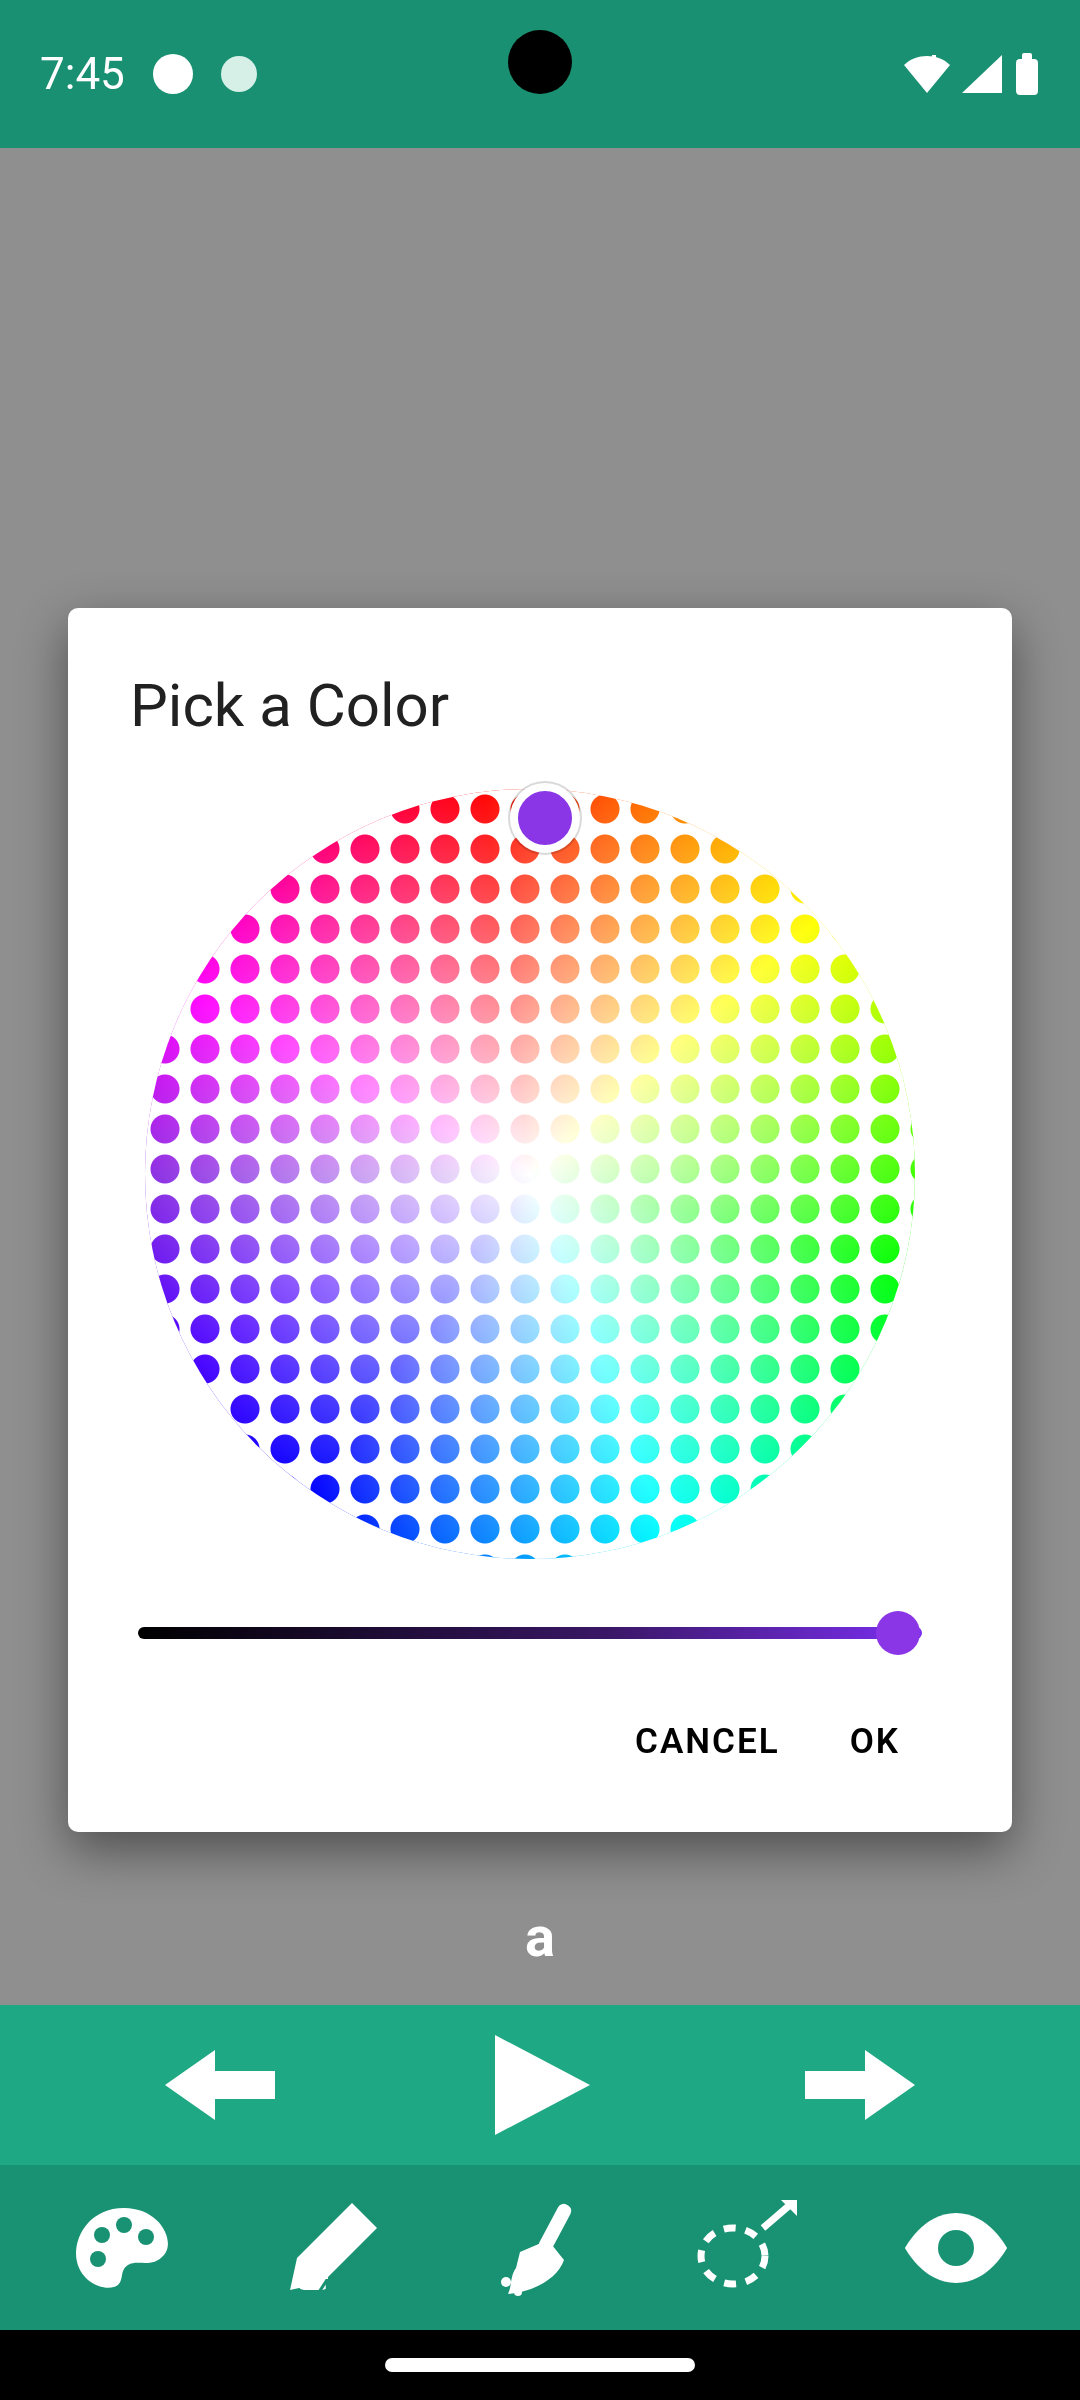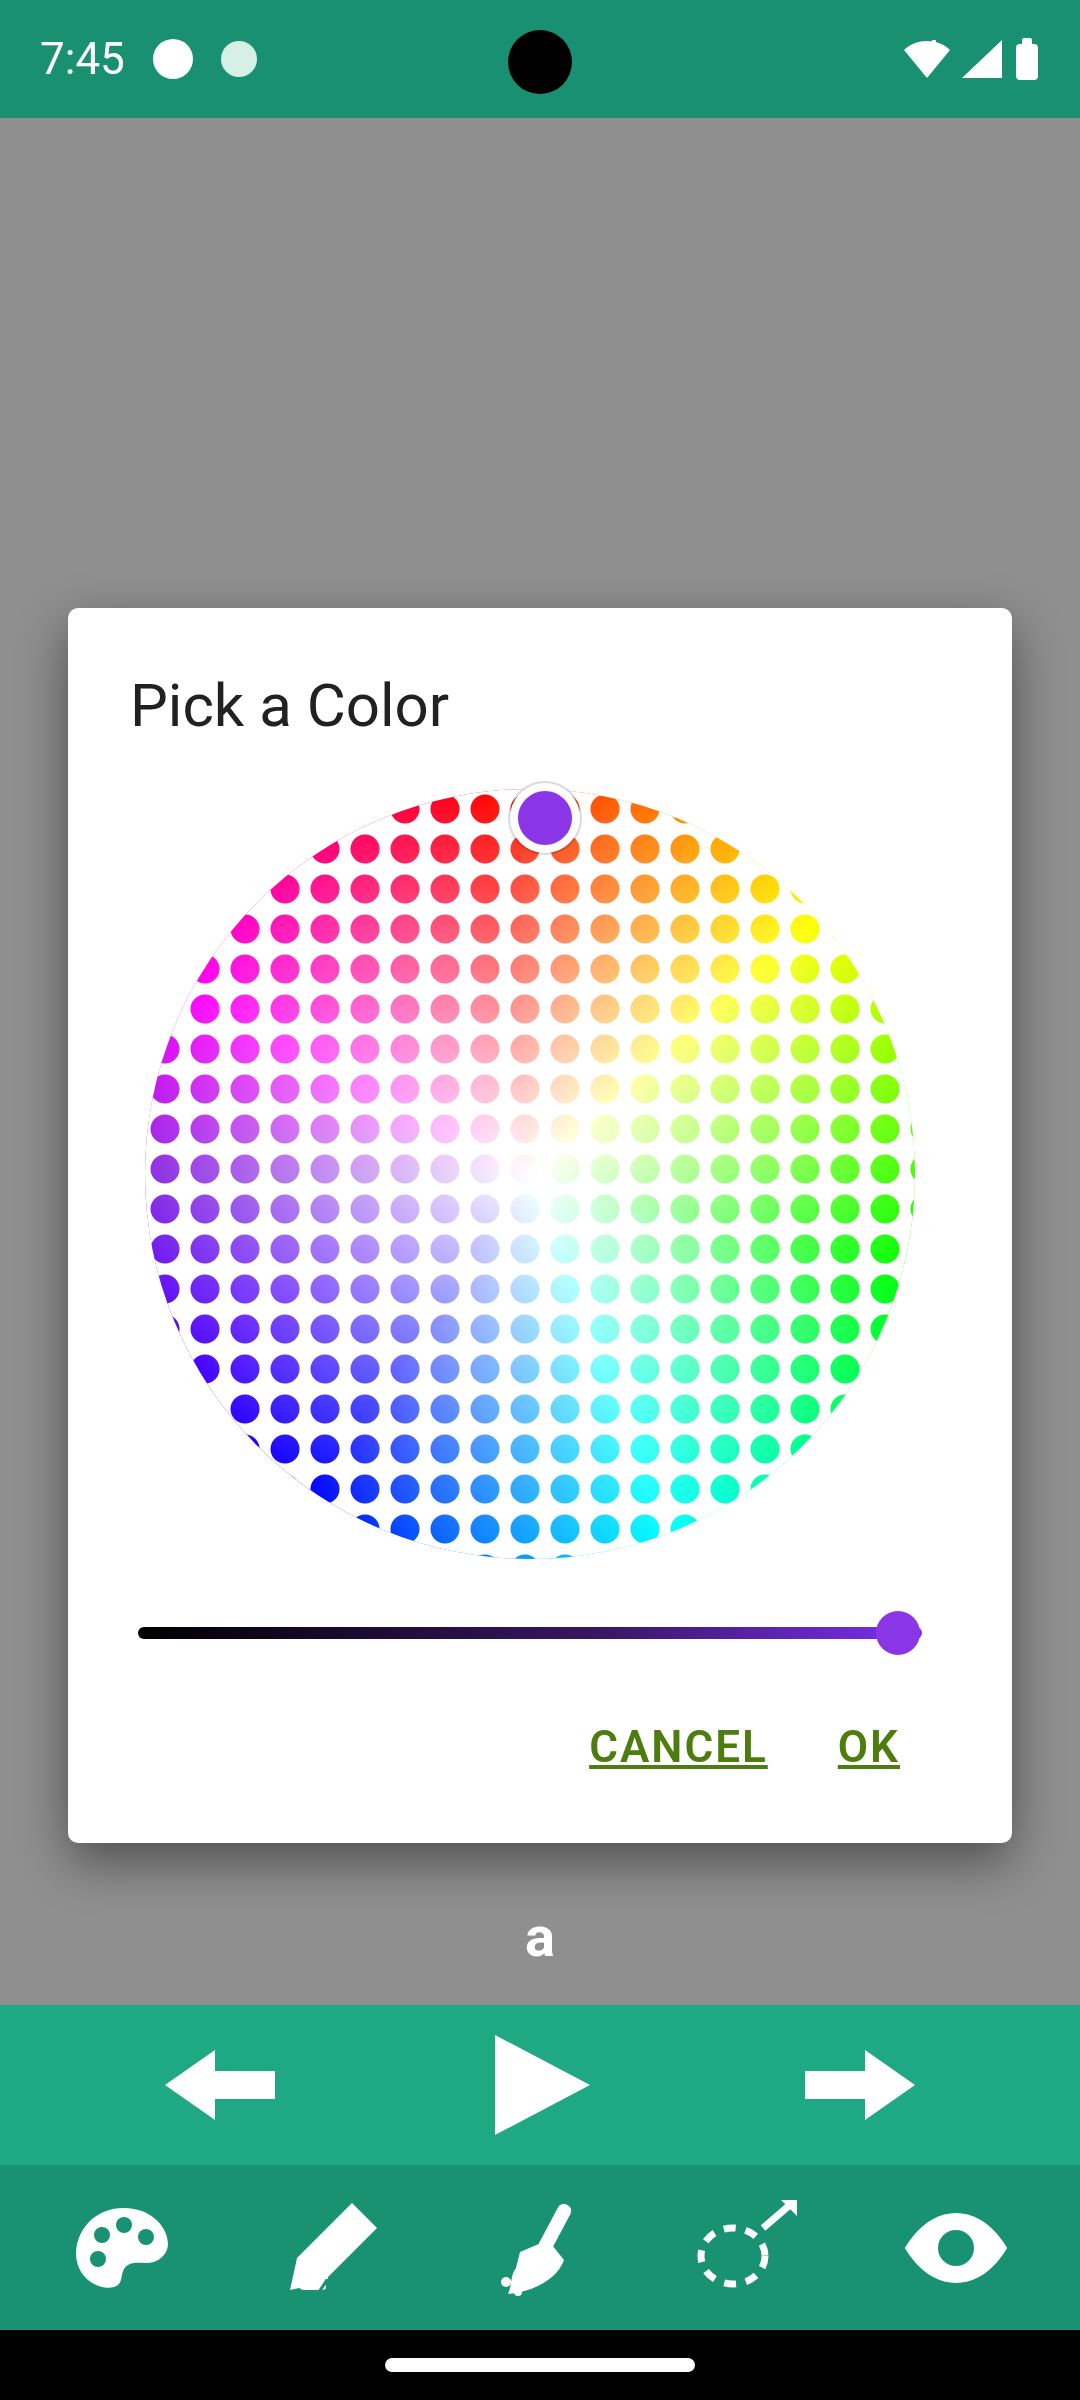--- a/index.html
+++ b/index.html
@@ -1,21 +1,21 @@
 <!DOCTYPE html>
 <html><head>
 <meta charset="utf-8">
 <style>
   * { box-sizing: border-box; margin: 0; padding: 0; }
   html, body { width: 1080px; height: 2400px; overflow: hidden; font-family: Roboto, Arial, sans-serif; }
   body { background: #8f8f8f; position: relative; }
 
   
   .status-bar {
-    position: absolute; top: 0; left: 0; right: 0; height: 118px;
+    position: absolute; top: 0; left: 0; right: 0; height: 148px;
     background: #1a9073;
     display: flex; align-items: center; justify-content: space-between;
     padding: 0 40px;
   }
   .status-left { display: flex; align-items: center; gap: 28px; }
   .status-time { color: #fff; font-size: 44px; font-weight: 400; }
   .status-dot { width: 40px; height: 40px; border-radius: 50%; background: #fff; }
   .status-face { width: 36px; height: 36px; border-radius: 50%; background: #d6f0e8; position: relative; }
   .status-right { display: flex; align-items: center; gap: 12px; }
   .status-right svg { display: block; }
@@ -116,24 +116,23 @@
     width: 44px; height: 44px; border-radius: 50%;
     background: #8a36e6;
   }
 
   
   .dialog-actions {
     display: flex; justify-content: flex-end; gap: 70px;
     padding: 28px 30px 30px 0;
   }
   .dlg-btn {
-    background: none; border: none; font-size: 44px; font-weight: 600;
-    color: #4d7c0f; letter-spacing: 2px; cursor: pointer;
+    background: none; border: none; font-size: 35px; font-weight: 600;
+    color: #000000; letter-spacing: 2px; cursor: pointer;
     font-family: inherit;
-    text-decoration: underline;
   }
 </style>
 </head>
 <body>
 
 <div class="status-bar">
   <div class="status-left">
     <span class="status-time">7:45</span>
     <span class="status-dot"></span>
     <span class="status-face"></span>

